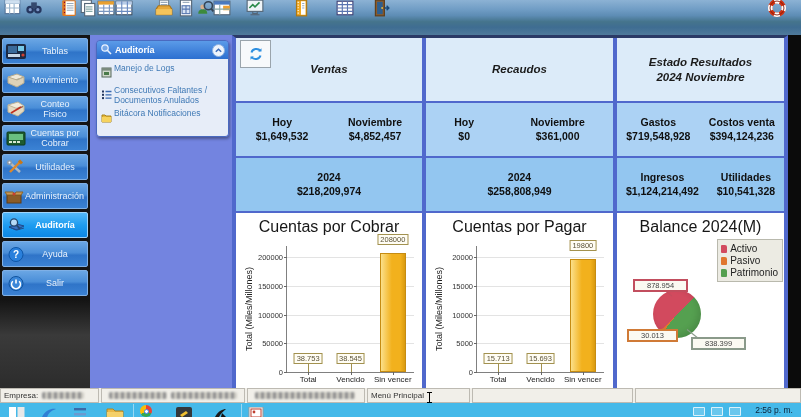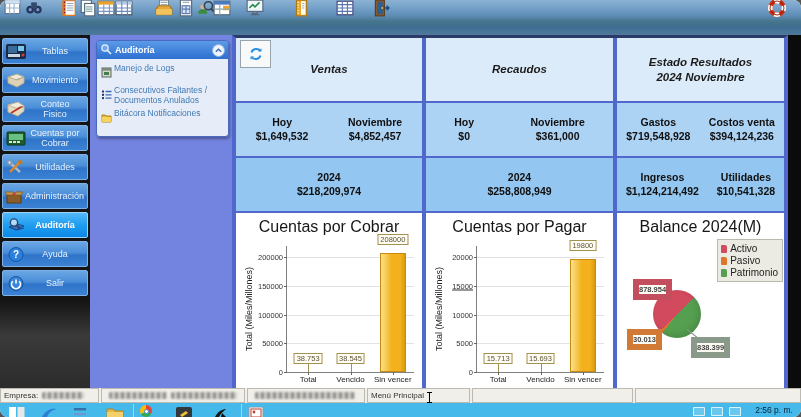--- a/index.html
+++ b/index.html
@@ -1,18 +1,18 @@
 <!DOCTYPE html>
 <html><head>
 <meta charset="utf-8">
 <style>
   html,body{margin:0;padding:0;background:#555;}
   *{box-sizing:border-box;}
   .stage{position:relative;width:801px;height:417px;overflow:hidden;
-         font-family:"Liberation Sans","DejaVu Sans",sans-serif;background:#fff;border-radius:8px;}
+         font-family:"Liberation Sans","DejaVu Sans",sans-serif;background:#fff;}
 
   
   .toolbar{position:absolute;left:0;top:0;width:801px;height:35px;
     background:linear-gradient(180deg,#8cb2d4 0%,#6f9cc4 28%,#5d8cb4 45%,#45748c 62%,#3f6d92 78%,#4f7a9b 100%);}
   .tbico{position:absolute;top:-1px;width:18px;height:18px;cursor:pointer;}
   .tbico svg{width:18px;height:18px;}
 
   
   .sidebar{position:absolute;left:0;top:35px;width:90px;height:353px;background:#141414;padding-top:3px;}
   .side-btn{position:relative;margin:0 2px 3px 2px;height:26px;border-radius:2px;
@@ -70,22 +70,22 @@
         font-size:9px;color:#222;white-space:nowrap;}
 
   
   .pie{position:absolute;left:36px;top:77px;width:48px;height:48px;border-radius:50%;
        box-shadow:inset -3px -3px 6px rgba(0,0,0,.12);}
   .plegend{position:absolute;right:1px;top:26px;background:#ecebe3;border:1px solid #b9b9ad;
        padding:2px 4px 2px 3px;z-index:3;}
   .plegend .lrow{display:flex;align-items:center;margin:1px 0;}
   .plegend .sw{width:6px;height:8px;margin-right:3px;border-radius:1px 2px 1px 1px;}
   .plegend .ltext{font-size:10px;color:#222;white-space:nowrap;}
-  .plab{position:absolute;background:#fbfaf2;border:6px solid #ef4444;font-size:7.5px;color:#444;
-       line-height:9px;padding:0 0;z-index:3;white-space:nowrap;font-weight:bold;}
+  .plab{position:absolute;background:#fbfaf2;border:2px solid #ef4444;font-size:7.5px;color:#444;
+       line-height:9px;padding:0 12px;z-index:3;white-space:nowrap;}
   .plab.b1{left:16px;top:66px;border-color:#c24e5e;}
   .plab.b2{left:10px;top:116px;border-color:#d07a36;}
   .plab.b3{left:74px;top:124px;border-color:#8a9a8a;}
   .leader{position:absolute;height:1px;z-index:2;}
 
   
   .statusbar{position:absolute;left:0;top:388px;width:801px;height:15px;background:#f1efe9;display:flex;gap:2px;}
   .seg{border:1px solid #bdbab2;height:15px;background:#f1efe9;display:flex;align-items:center;padding:0 3px;overflow:hidden;}
   .seg .stext{font-size:8px;color:#333;white-space:nowrap;}
   .smudge{height:7px;border-radius:2px;margin-left:4px;
@@ -454,21 +454,21 @@
             <div class="ytm" style="top: 126px;"></div>
             <div class="ytick" style="top: 126px;">0</div>
             <div class="gridline" style="top: 97.3636px;"></div>
             <div class="ytm" style="top: 97.3636px;"></div>
             <div class="ytick" style="top: 97.3636px;">5000</div>
             <div class="gridline" style="top: 68.7273px;"></div>
             <div class="ytm" style="top: 68.7273px;"></div>
             <div class="ytick" style="top: 68.7273px;">10000</div>
             <div class="gridline" style="top: 40.0909px;"></div>
             <div class="ytm" style="top: 40.0909px;"></div>
-            <div class="ytick" style="top: 40.0909px; text-decoration: underline;">15000</div>
+            <div class="ytick" style="top: 40.0909px;">15000</div>
             <div class="gridline" style="top: 11.4545px;"></div>
             <div class="ytm" style="top: 11.4545px;"></div>
             <div class="ytick" style="top: 11.4545px;">20000</div>
             <div class="xtm" style="left: 21.1667px;"></div>
             <div class="cat" style="left: 21.1667px;">Total</div>
             <div class="stem" style="left: 21.1667px; bottom: 0px; height: 8px;"></div>
             <div class="vlab" style="left: 21.1667px; bottom: 8.08999px;">15.713</div>
             <div class="xtm" style="left: 63.5px;"></div>
             <div class="cat" style="left: 63.5px;">Vencido</div>
             <div class="stem" style="left: 63.5px; bottom: 0px; height: 8px;"></div>

